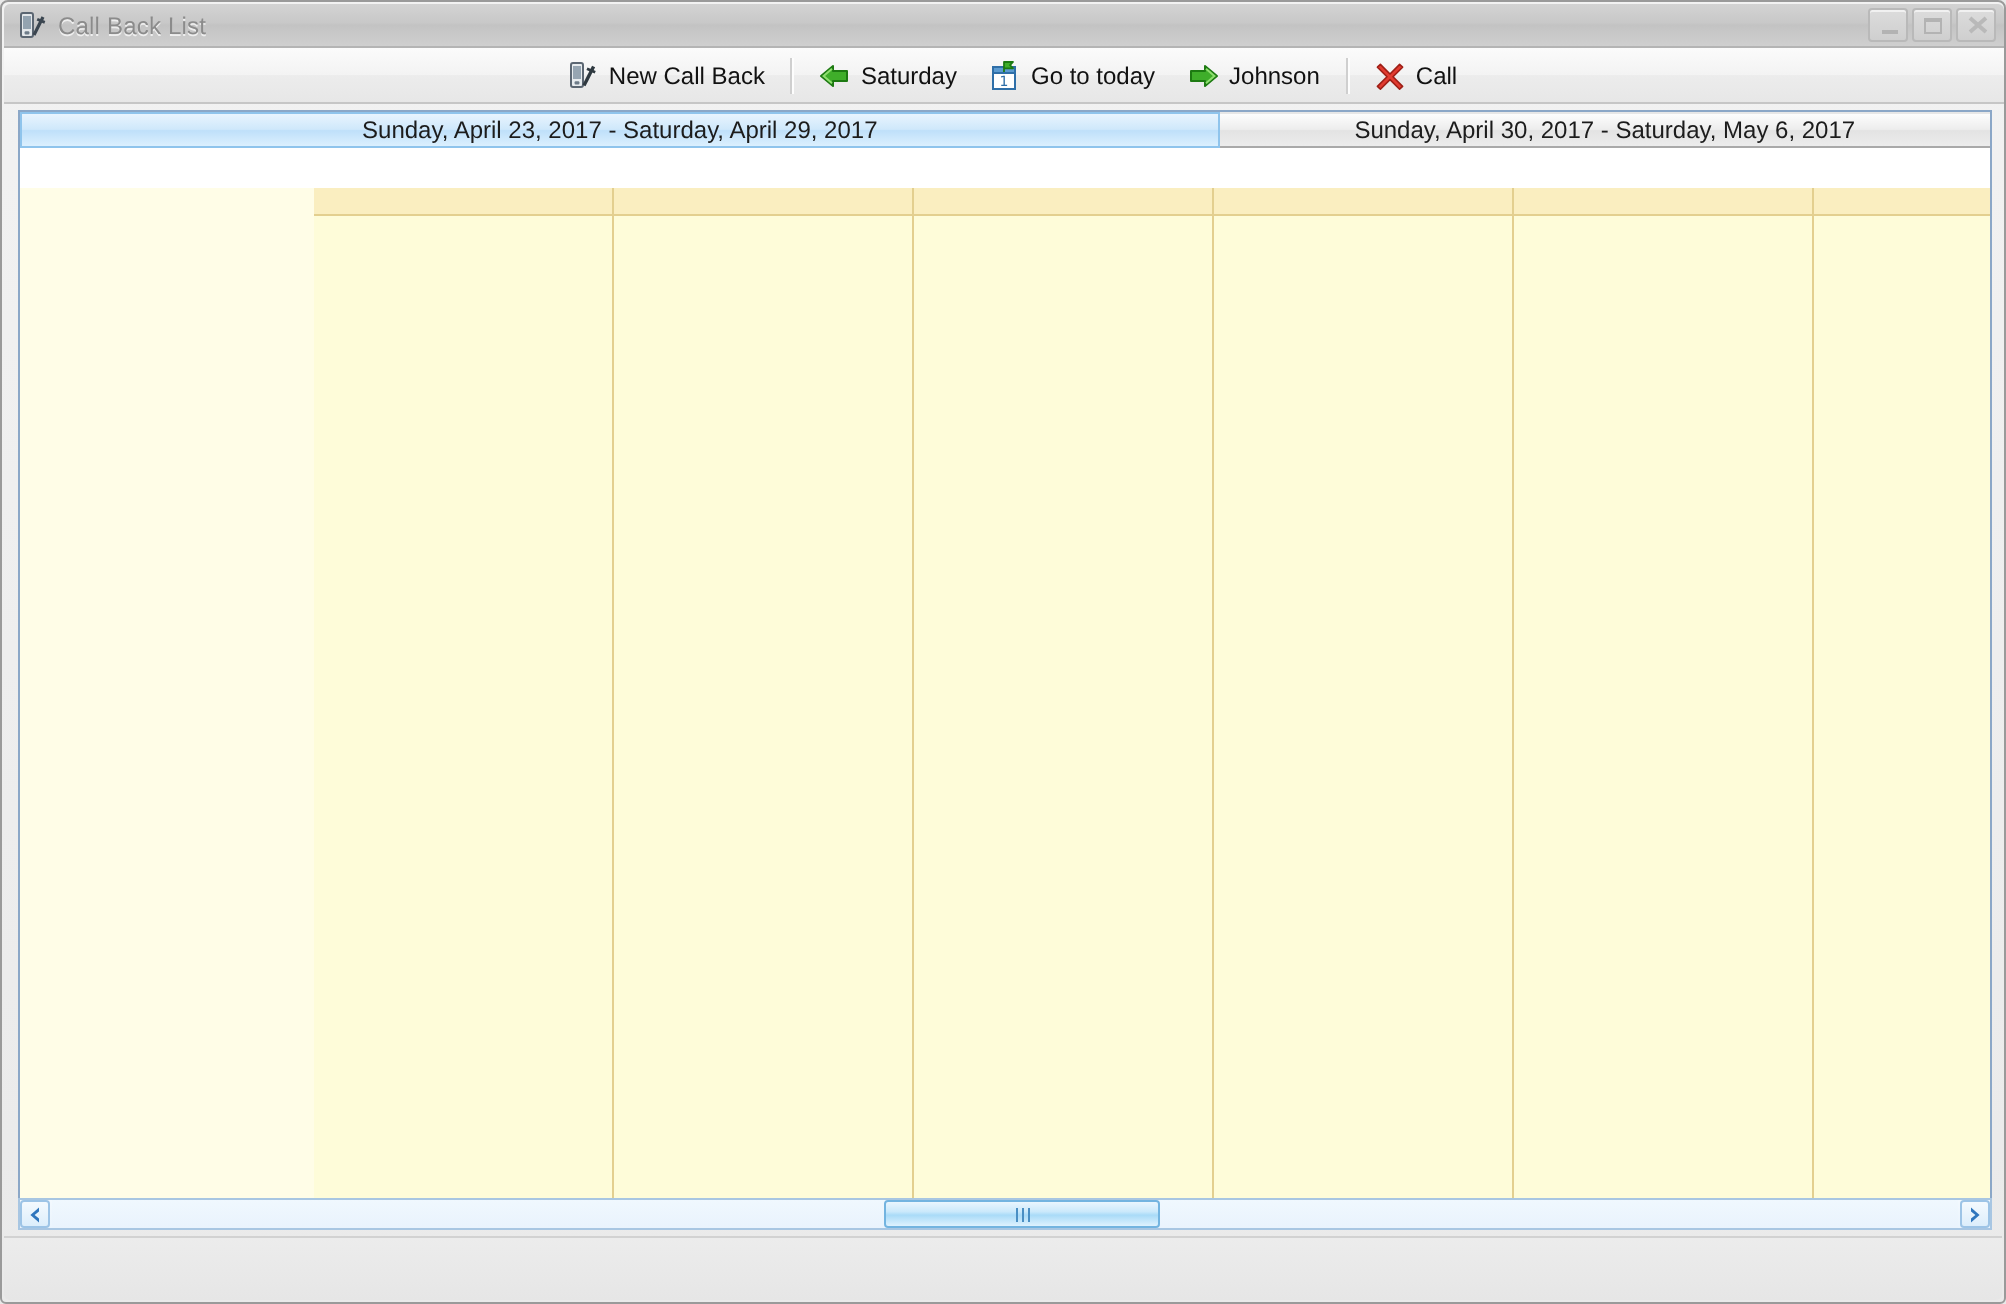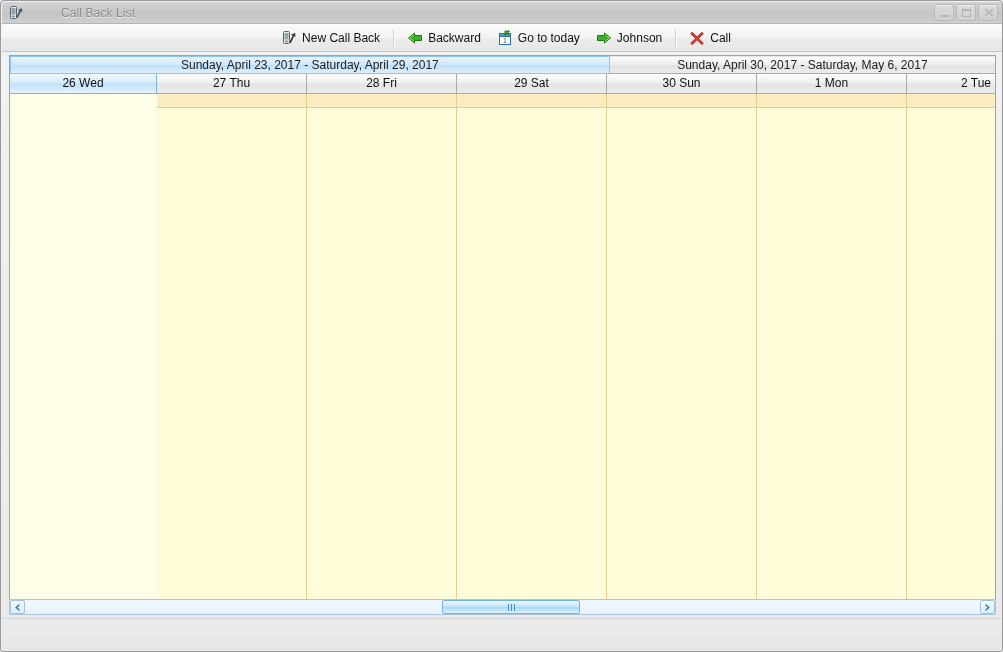--- a/index.html
+++ b/index.html
@@ -19,21 +19,21 @@
     border:1px solid #9a9a9a;
     border-radius:4px 4px 3px 3px;
   }
 
   
   .titlebar{
     position:absolute; left:1px; top:1px; width:1000px; height:22px;
     background:linear-gradient(to bottom,#d3d3d3 0%,#c8c8c8 45%,#c3c3c3 50%,#cfcfcf 100%);
     border-radius:3px 3px 0 0;
     border-bottom:1px solid #b4b4b4;
-    display:flex; align-items:center;gap:32px;
+    display:flex; align-items:center;
   }
   .title-icon{
     width:16px; height:16px; margin-left:6px; margin-right:5px;
     position:relative; flex:none;
   }
   .title-text{
     font-size:12px; color:#8b8b8b; letter-spacing:.1px;
     text-shadow:0 1px 0 rgba(255,255,255,.7);
   }
   .winbtns{ position:absolute; right:4px; top:2px; display:flex; gap:2px; }
@@ -212,21 +212,21 @@
 
     <div class="tb-sep"></div>
 
     <div class="tb-btn">
       <span class="ico">
         <svg width="16" height="16" viewBox="0 0 16 16">
           <path d="M7.5 3 L1.5 8 L7.5 13 L7.5 10.5 L14.5 10.5 L14.5 5.5 L7.5 5.5 Z" fill="#3fae2a" stroke="#1d7a12" stroke-width="1" stroke-linejoin="round"></path>
           <path d="M7 4.4 L2.8 8 L7 11.6" fill="none" stroke="#8ede6e" stroke-width="1"></path>
         </svg>
       </span>
-      <span class="lbl">Backward</span>
+      <span class="lbl">Saturday</span>
     </div>
 
     <div class="tb-btn">
       <span class="ico">
         <svg width="16" height="16" viewBox="0 0 16 16">
           <rect x="2.5" y="3.5" width="11" height="11" fill="#ffffff" stroke="#2f6fa8"></rect>
           <rect x="2.5" y="3.5" width="11" height="3" fill="#5c9bd1" stroke="#2f6fa8"></rect>
           <text x="8" y="13" font-size="7" fill="#2f6fa8" text-anchor="middle" font-family="DejaVu Sans, sans-serif">1</text>
           <path d="M8 6 L8 1 L12.5 1 L11 2.6 L12.5 4.2 L8 4.2" fill="#3fae2a" stroke="#1d7a12" stroke-width=".9" stroke-linejoin="round"></path>
         </svg>
@@ -260,29 +260,20 @@
 
     <div class="weekhdr">
       <div class="wk sel" style="width:601px;">
         <span>Sunday, April 23, 2017 - Saturday, April 29, 2017</span>
       </div>
       <div class="wk plain" style="width:386px;border-right:none;">
         <span>Sunday, April 30, 2017 - Saturday, May 6, 2017</span>
       </div>
     </div>
 
-    <div class="dayhdr">
-      <div class="dh sel" style="left:0px;   width:147px;"><span>26 Wed</span></div>
-      <div class="dh" style="left:147px; width:150px;"><span>27 Thu</span></div>
-      <div class="dh" style="left:297px; width:150px;"><span>28 Fri</span></div>
-      <div class="dh" style="left:447px; width:150px;"><span>29 Sat</span></div>
-      <div class="dh" style="left:597px; width:150px;"><span>30 Sun</span></div>
-      <div class="dh" style="left:747px; width:150px;"><span>1 Mon</span></div>
-      <div class="dh lastcol" style="left:897px; width:90px;border-right:none;"><span>2 Tue</span></div>
-    </div>
 
     <div class="body">
 
 
       <div class="col" style="left:147px; width:150px;">
         <div class="allday"></div>
       </div>
       <div class="col" style="left:297px; width:150px;">
         <div class="allday"></div>
       </div>

